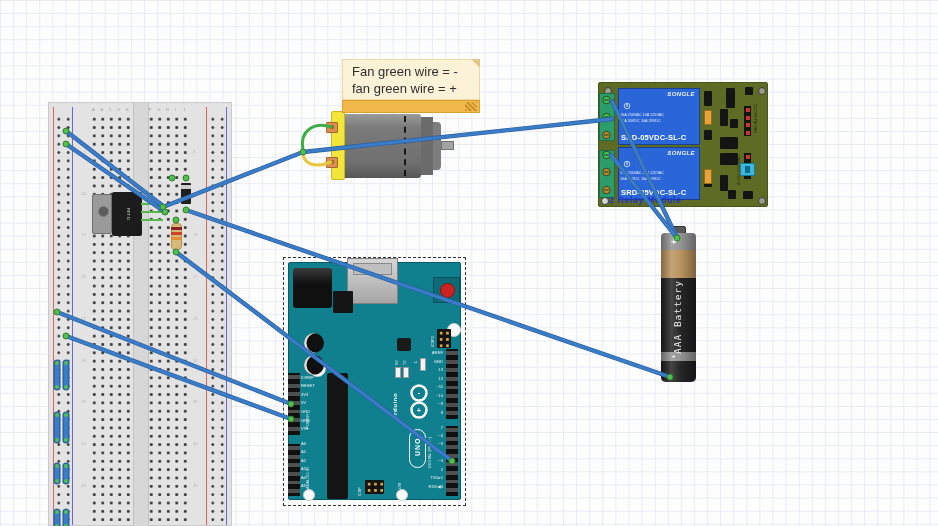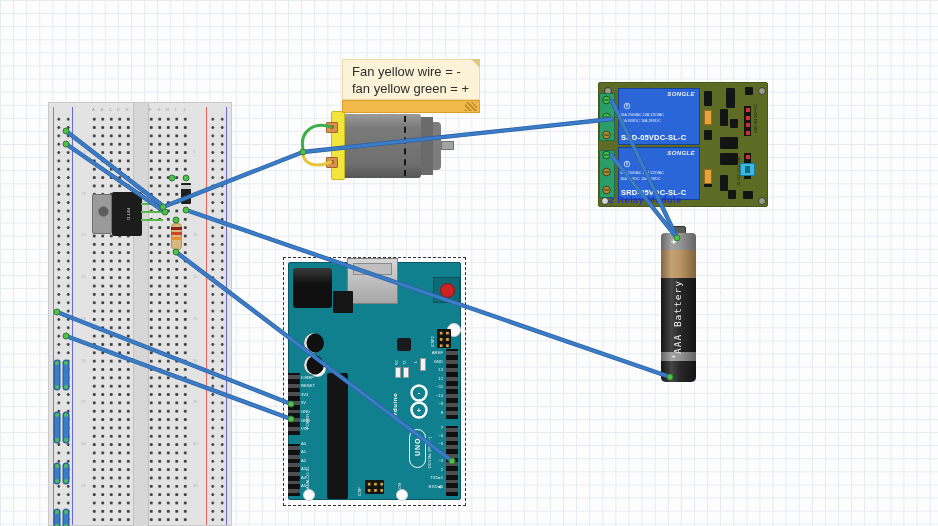--- a/index.html
+++ b/index.html
@@ -140,22 +140,22 @@
         <i></i>
       </div>
     <div class="abs motor-term" style="top:157px">
         <i></i>
       </div>
   </div>
 
   <div id="note" class="abs">
     <div id="note-main" class="abs"></div>
     <div id="note-fold" class="abs"></div>
-    <div class="abs note-line" style="top:5px">Fan yellow wire = -</div>
-    <div class="abs note-line" style="top:22px">fan yellow green = +</div>
+    <div class="abs note-line" style="top:5px">Fan green wire = -</div>
+    <div class="abs note-line" style="top:22px">fan green wire = +</div>
     <div id="note-bar" class="abs"></div>
     <div id="note-grip" class="abs"></div>
   </div>
 
   <div id="relay" class="abs">
     <div class="abs mnt" style="left:5px;top:4px"></div>
     <div class="abs mnt" style="left:159px;top:4px"></div>
     <div class="abs mnt" style="left:2px;top:114px;background:#d6d6d6"></div>
     <div class="abs mnt" style="left:159px;top:114px"></div>
     <div class="abs tblock" style="top:10px;height:48px"></div>

